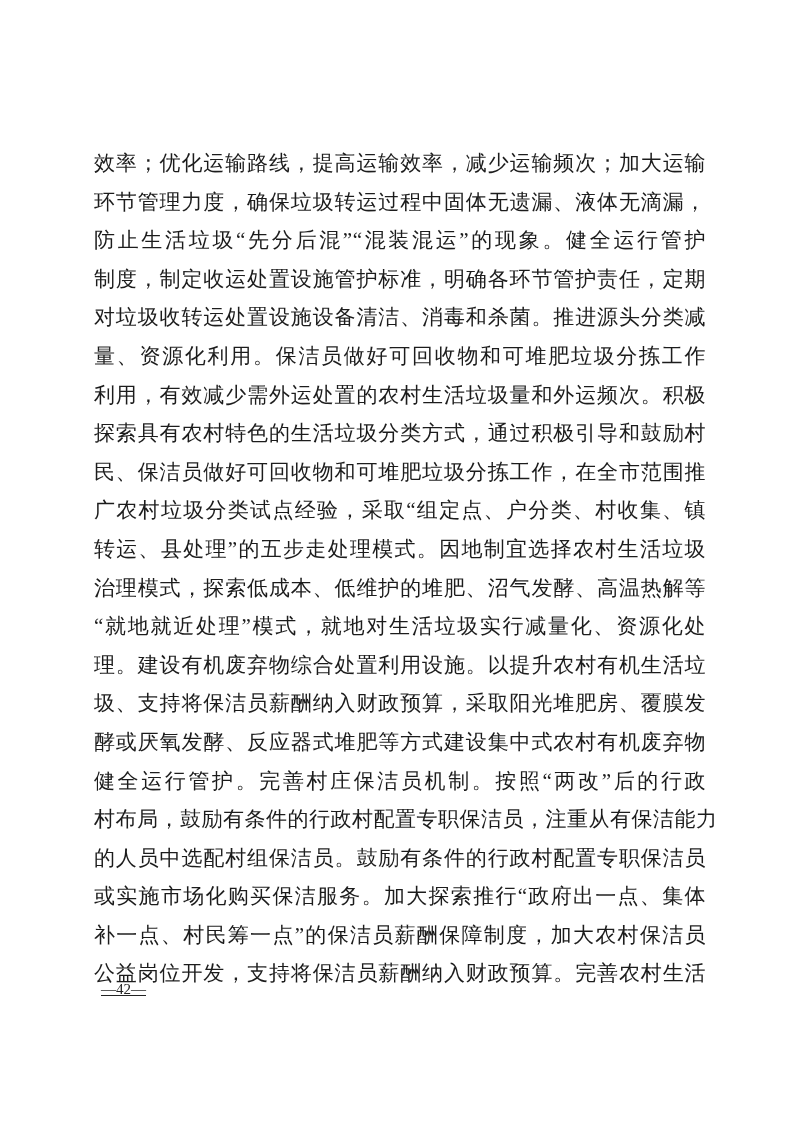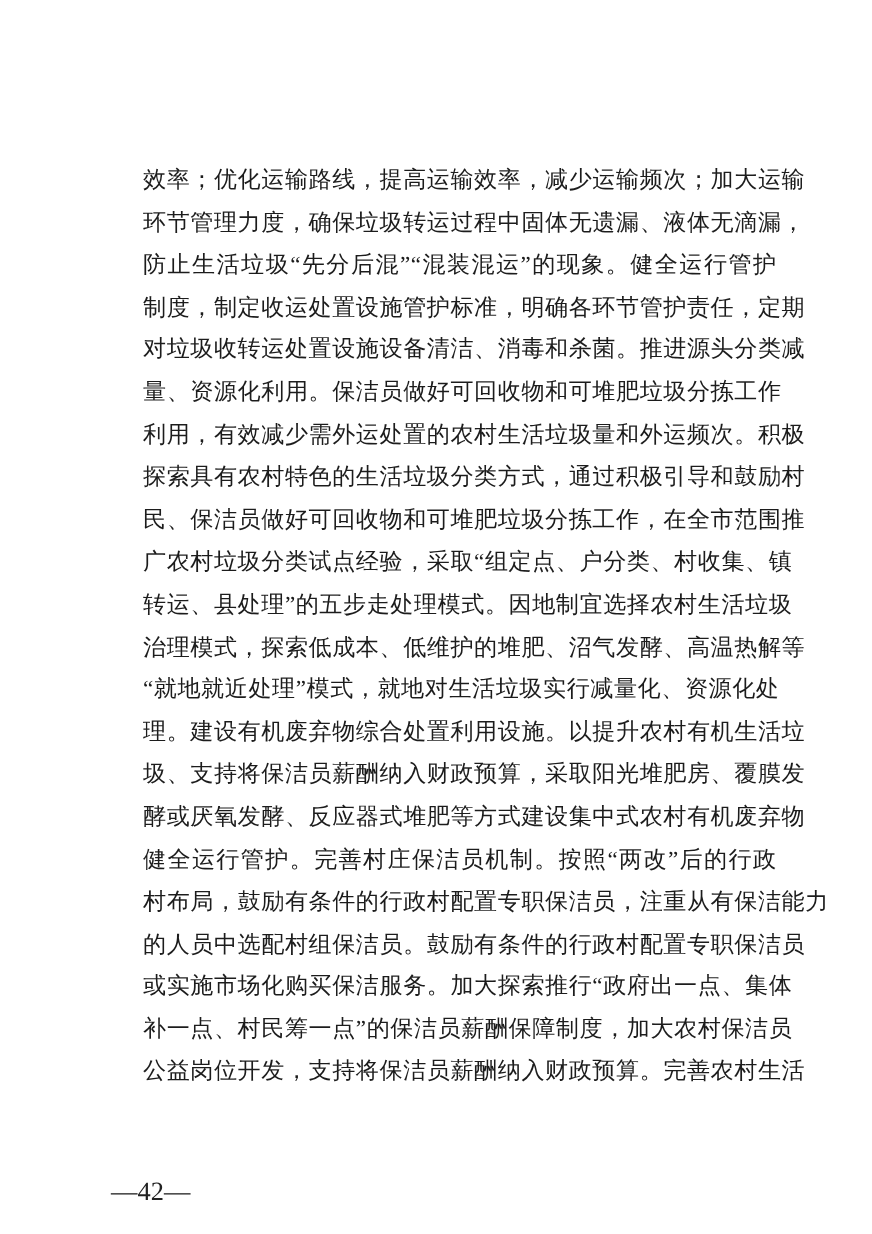--- a/index.html
+++ b/index.html
@@ -25,31 +25,31 @@
   .text-line {
     height: 38.6px;
     line-height: 38.6px;
     font-size: 21px;
     white-space: nowrap;
     text-align: justify;
     text-align-last: justify;
     -moz-text-align-last: justify;
     letter-spacing: 0.5px;
     overflow: visible;
-    margin-left: 36px;
   }
   .page-number {
     position: absolute;
     left: 101px;
-    top: 1072px;
-    font-size: 24px;
+    top: 977px;
+    font-size: 15px;
     line-height: 24px;
     color: #222222;
     font-family: "Liberation Serif", serif;
     letter-spacing: 0px;
+    text-decoration: underline;
   }
 </style>
 </head>
 <body>
 
 <div class="page">
   <div class="body-text">
     <div class="text-line">效率；优化运输路线，提高运输效率，减少运输频次；加大运输</div>
     <div class="text-line">环节管理力度，确保垃圾转运过程中固体无遗漏、液体无滴漏，</div>
     <div class="text-line">防止生活垃圾“先分后混”“混装混运”的现象。健全运行管护</div>

